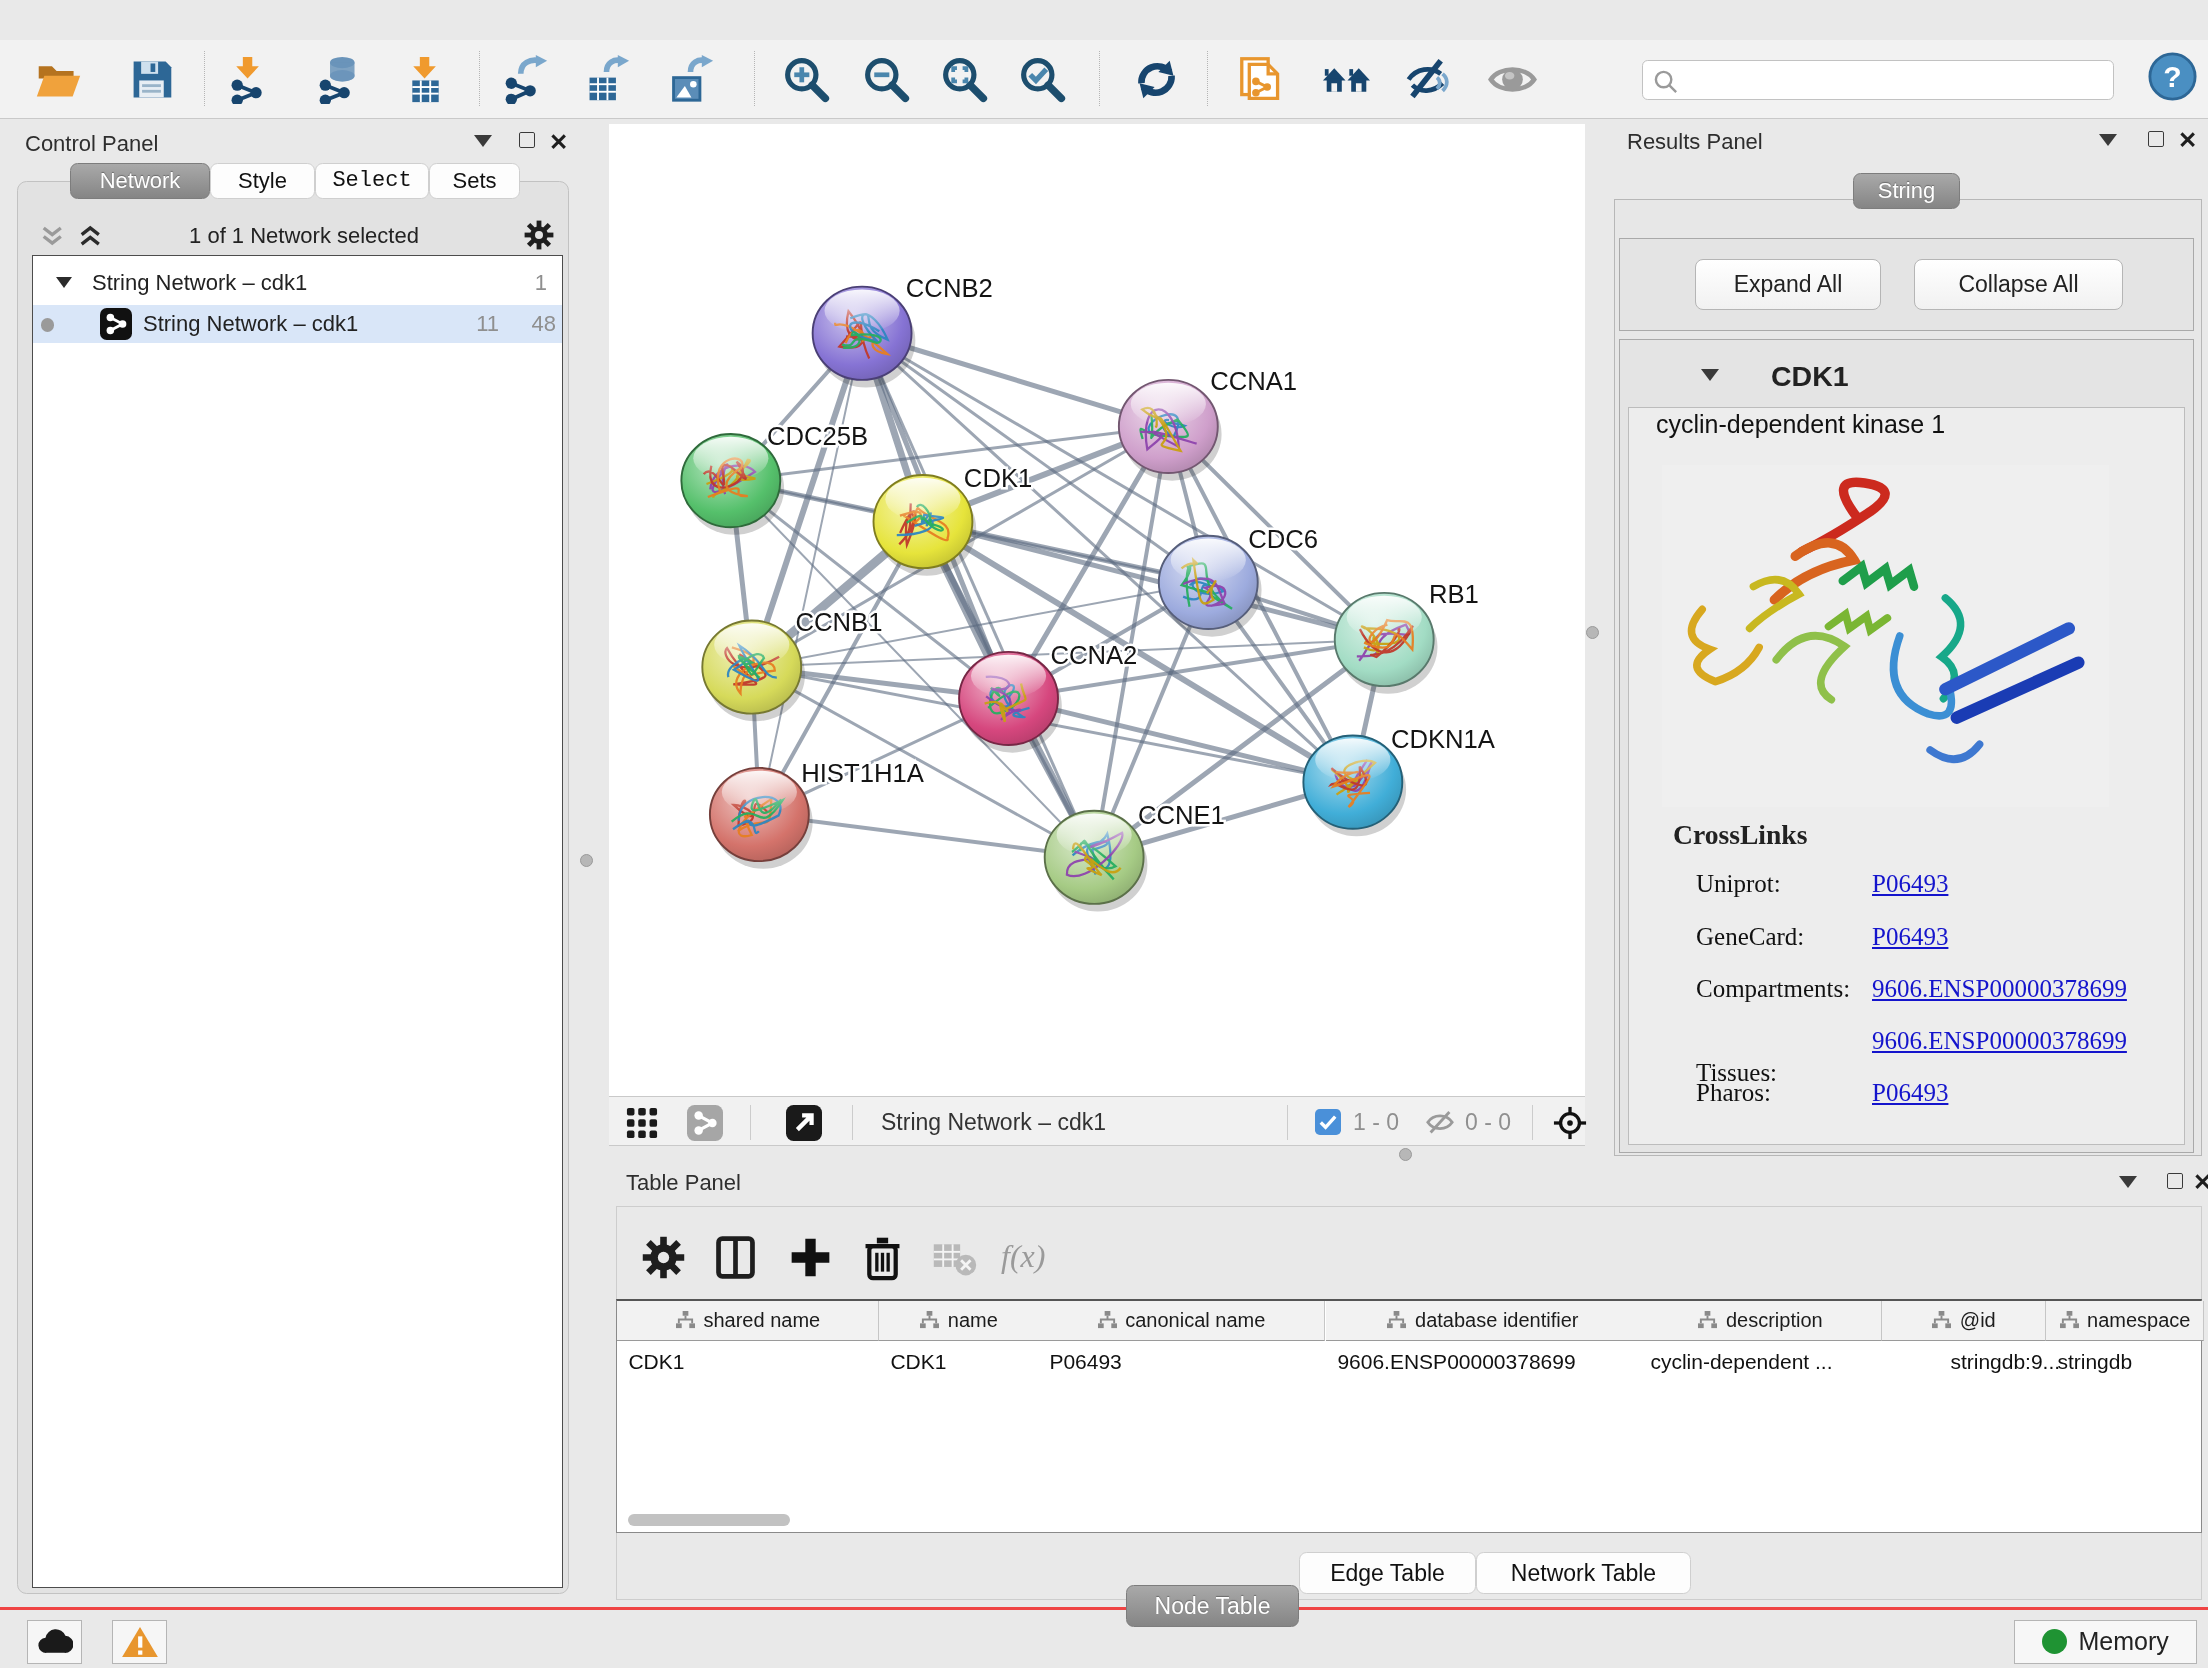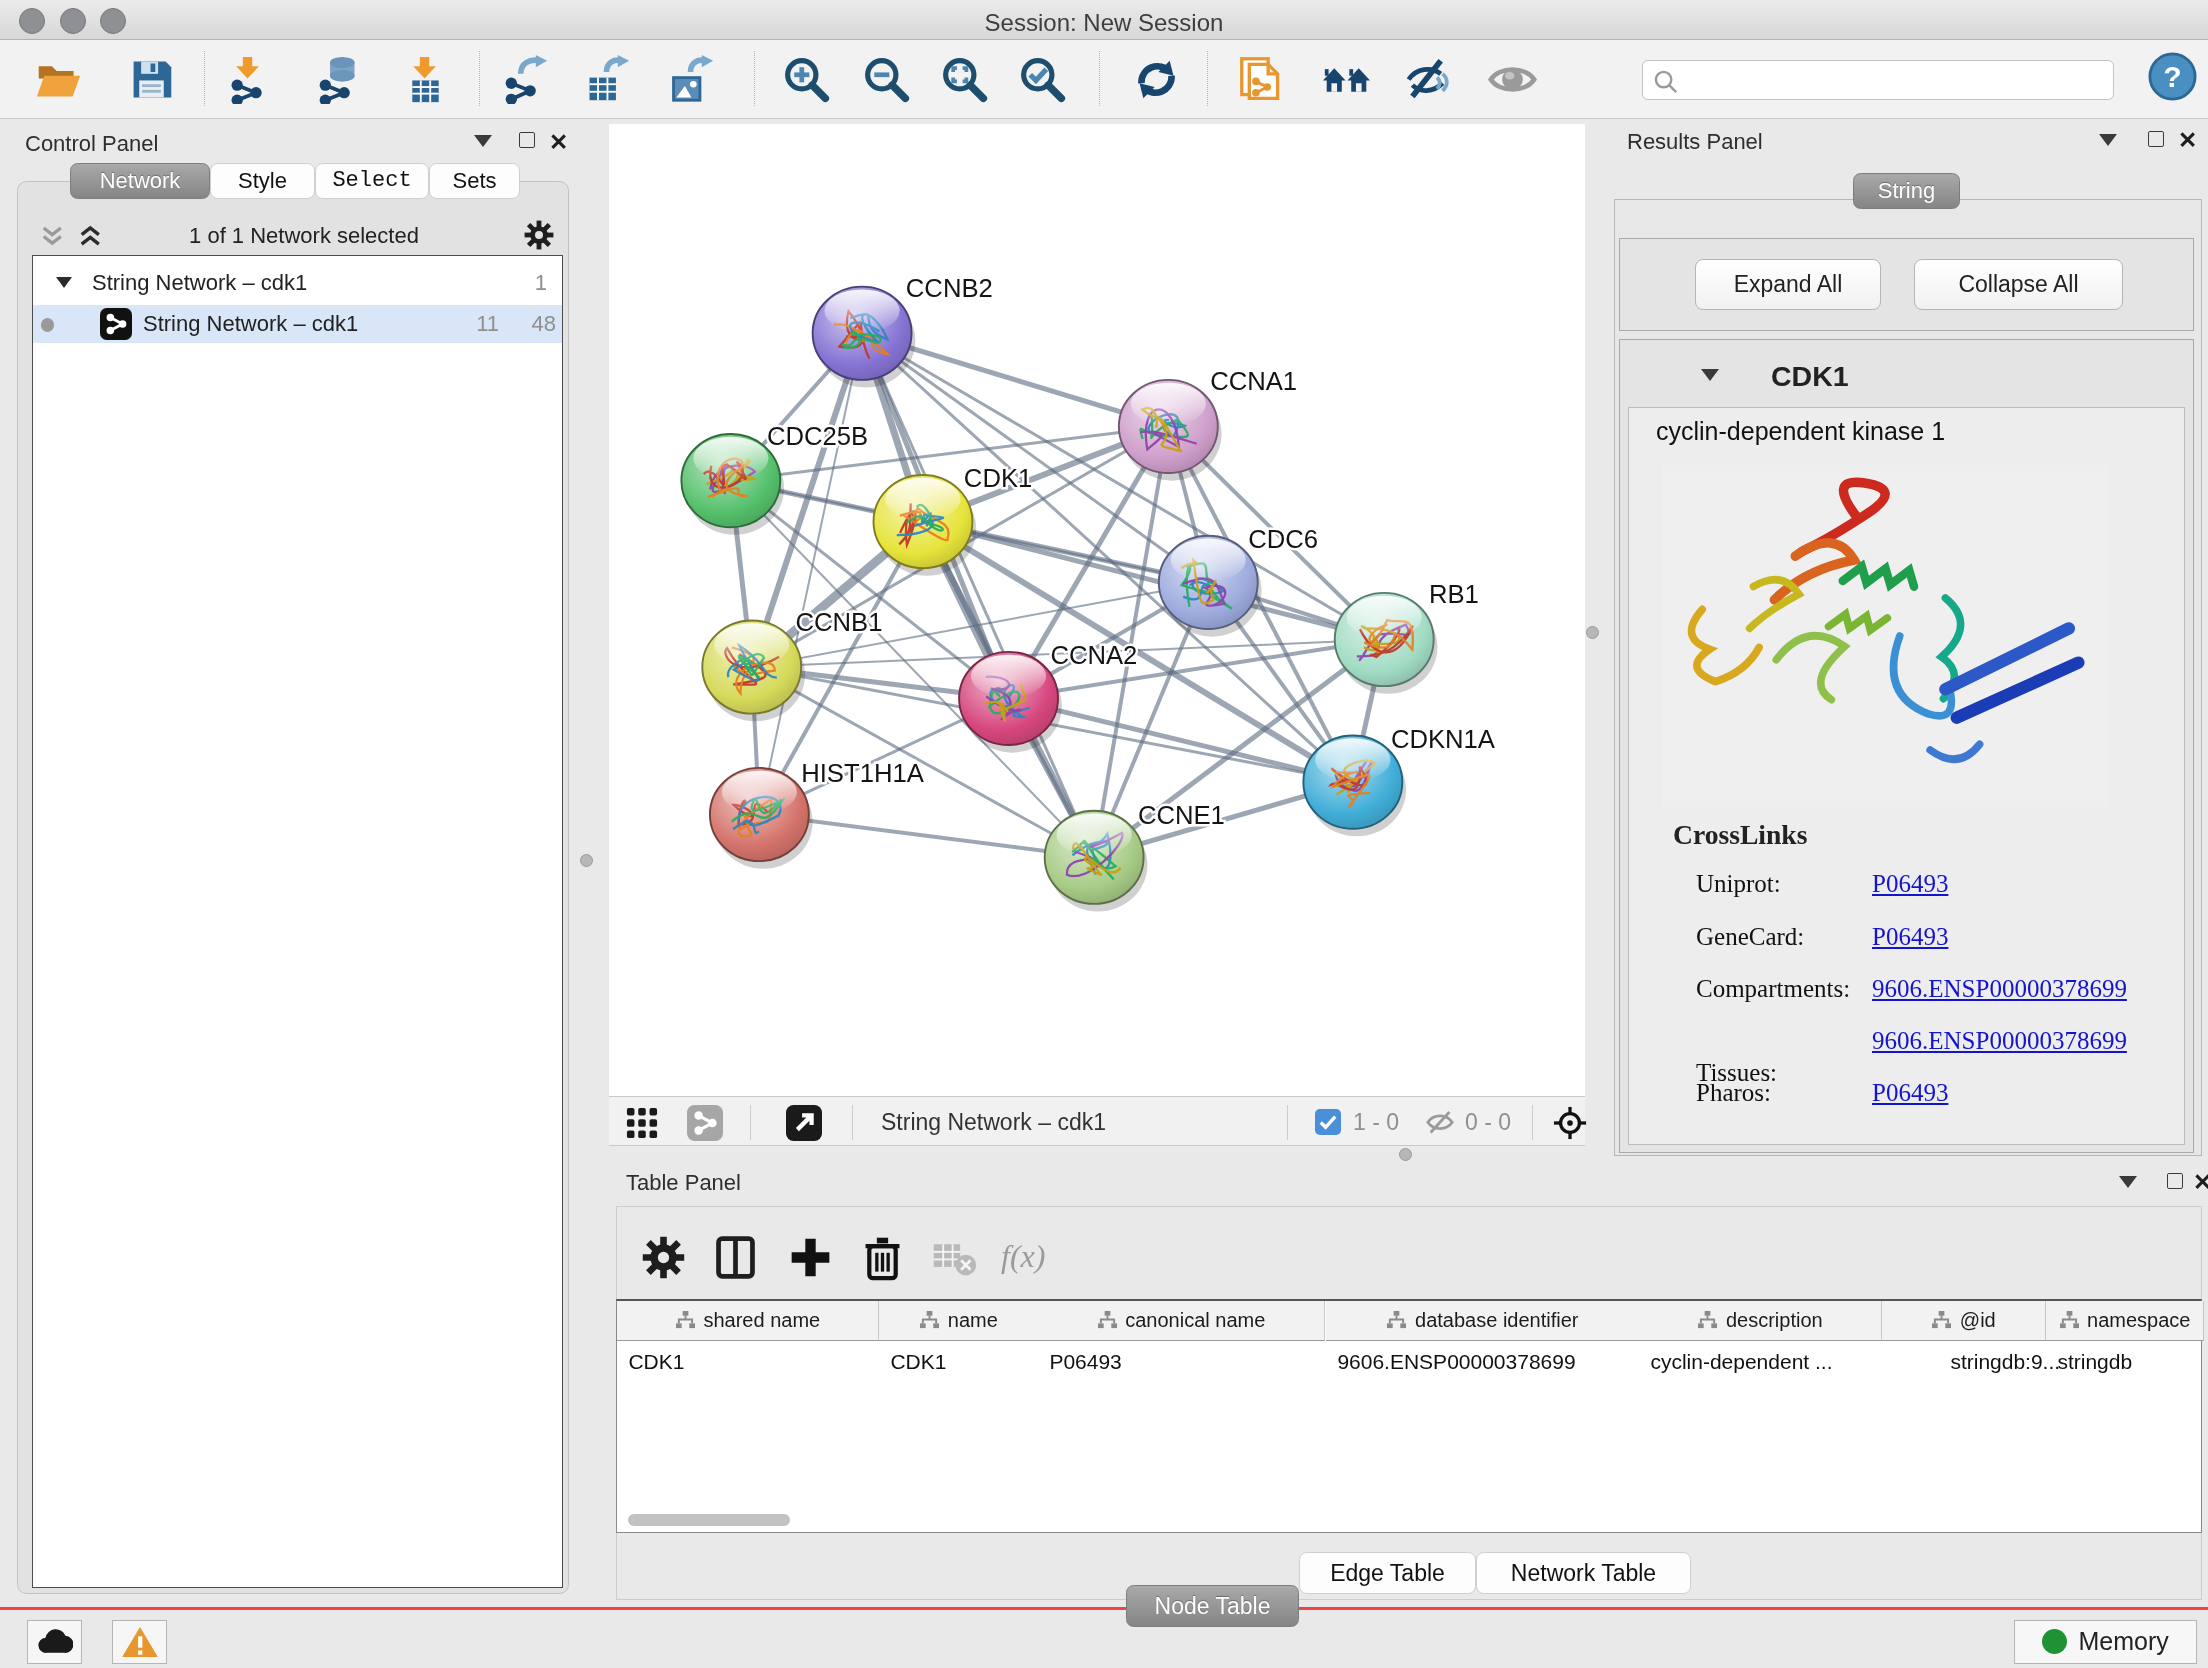--- a/index.html
+++ b/index.html
@@ -88,26 +88,20 @@
   #memory-dot { width:25px; height:25px; border-radius:50%; background:#1f9333; }
 
   text.node-label { font-family:"Liberation Sans",sans-serif; font-size:27px; fill:#141414;
     paint-order:stroke; stroke:#ffffff; stroke-width:5px; }
 </style>
 </head>
 <body>
 
 <div id="app">
 
-  <div id="titlebar" class="abs">
-    <div class="abs traffic" style="left:19px"></div>
-    <div class="abs traffic" style="left:60px"></div>
-    <div class="abs traffic" style="left:100px"></div>
-    <div id="win-title" class="abs">Session: New Session</div>
-  </div>
 
   <div id="toolbar" class="abs">
     <div class="abs tb-ic" style="left:34px">
       <svg viewBox="0 0 52 52">
           <path d="M5 12 h14 l5 5 h18 v8 H5z" fill="#b5731f"></path>
           <path d="M3 44 l8-22 h38 l-8 22z" fill="#f0a23c"></path>
         </svg>
     </div>
     <div class="abs tb-ic" style="left:127px">
       <svg viewBox="0 0 52 52">
@@ -722,21 +716,21 @@
 
   <div id="rp-box1" class="abs"></div>
   <div class="abs rp-btn" style="left:1695px;width:186px">Expand All</div>
   <div class="abs rp-btn" style="left:1914px;width:209px">Collapse All</div>
 
   <div id="rp-box2" class="abs"></div>
   <div class="abs ph-collapse" style="left:1701px;top:369px"></div>
   <div class="abs" style="left:1771px;top:360px;font-size:28.5px;font-weight:bold">CDK1</div>
 
   <div id="rp-inner" class="abs">
-    <div class="abs" style="left:27px;top:9px;font-size:25px;color:#111">cyclin-dependent kinase 1</div>
+    <div class="abs" style="left:27px;top:2px;font-size:25px;color:#111">cyclin-dependent kinase 1</div>
 
     <svg class="abs" style="left:33px;top:57px" width="447" height="342" viewBox="0 0 470 360">
       <rect width="470" height="360" fill="#efefef"></rect>
       <g fill="none" stroke-linecap="round">
         <path d="M205 55 q -32 -42 8 -36 t 6 30 q -42 28 -72 42" stroke="#cc2a1e" stroke-width="10"></path>
         <path d="M140 96 q 42 -30 62 4 q -52 10 -84 42" stroke="#d8641f" stroke-width="10"></path>
         <path d="M42 152 q -26 30 8 42 q -30 20 6 34 q 32 -10 46 -36" stroke="#d8a81f" stroke-width="8"></path>
         <path d="M96 128 q 30 -18 48 8 q -34 18 -52 36" stroke="#c8b820" stroke-width="8"></path>
         <path d="M190 122 l 20 -15 l 5 17 l 20 -15 l 5 17 l 20 -15 l 5 17" stroke="#1f9e4b" stroke-width="9"></path>
         <path d="M175 170 l 18 -13 l 4 15 l 18 -13 l 4 15 l 18 -13" stroke="#7ab633" stroke-width="8"></path>

